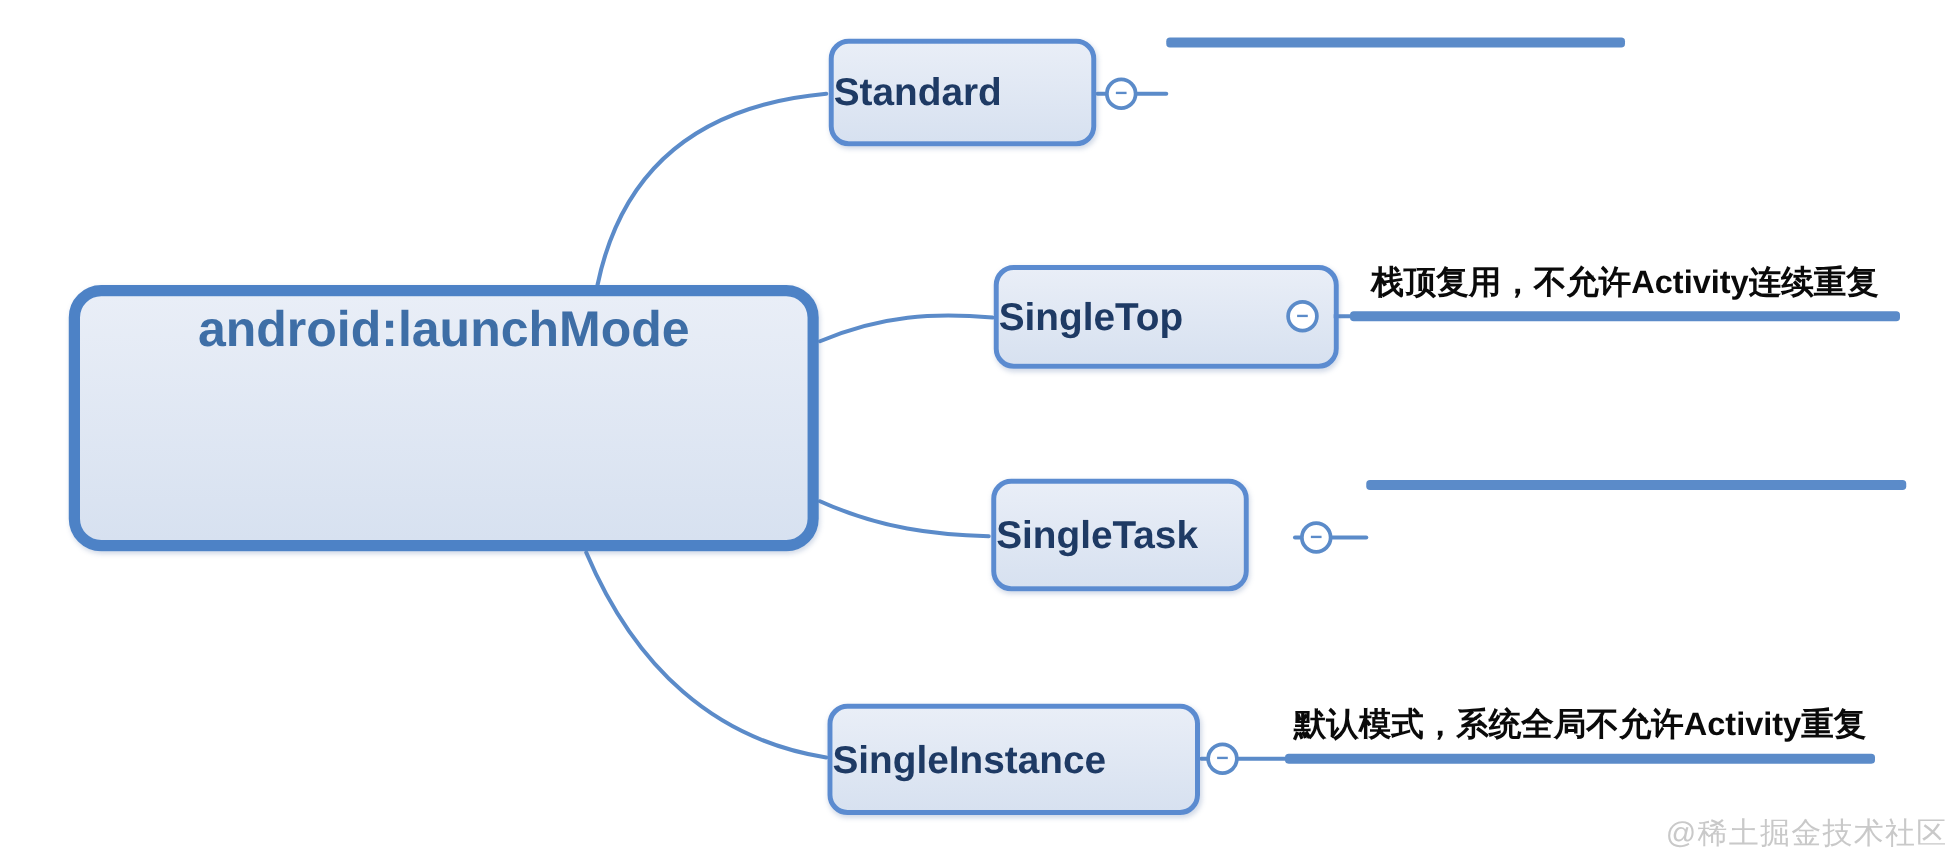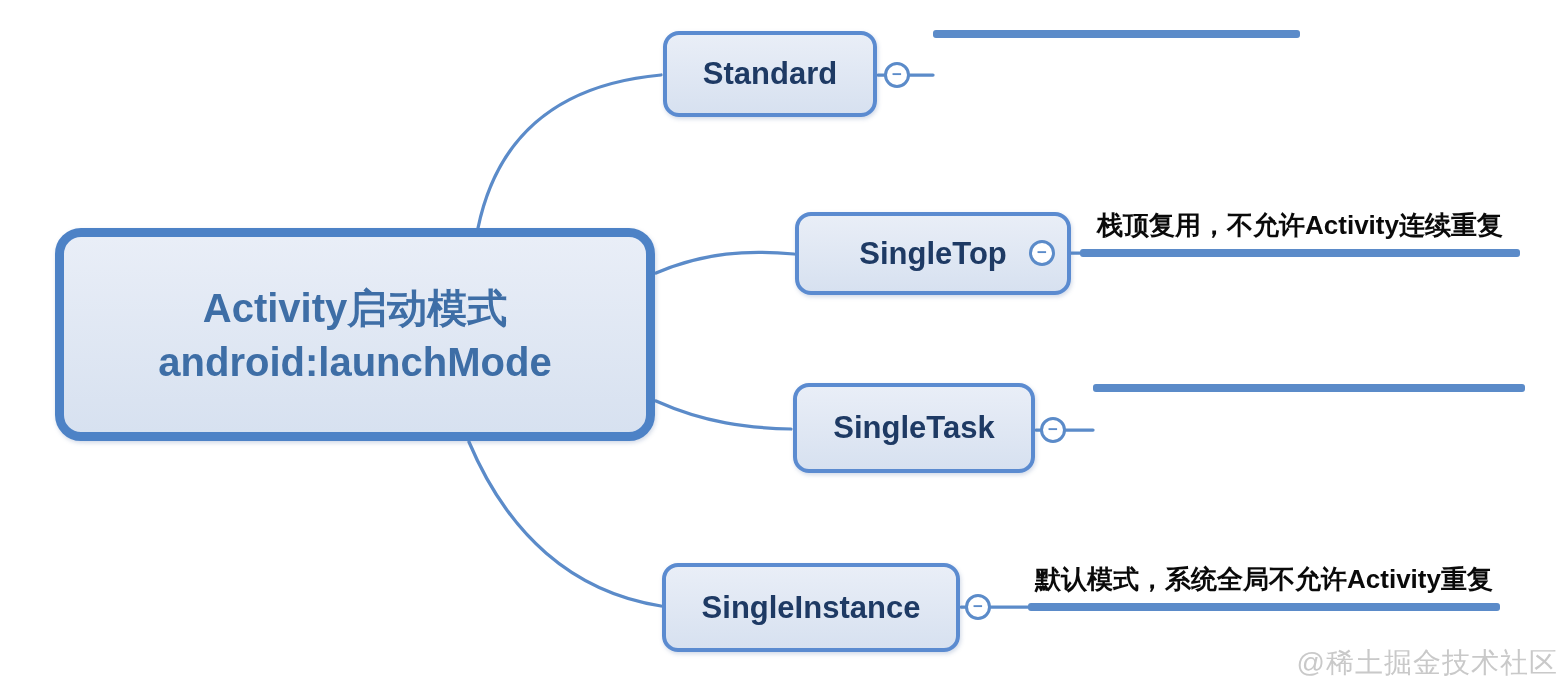--- a/index.html
+++ b/index.html
@@ -6,21 +6,21 @@
   .canvas{
     position:relative;
     width:1566px;height:688px;
     background:#ffffff;
     overflow:hidden;
     font-family:"Liberation Sans","DejaVu Sans",sans-serif;
   }
   svg.links{position:absolute;left:0;top:0;width:1566px;height:688px;}
   .node{
     position:absolute;
-    display:flex;align-items:center;justify-content:center;
+    display:flex;align-items:center;justify-content:flex-start;
     background:linear-gradient(180deg,#e9eef7 0%,#d7e1f0 100%);
     box-shadow:1px 2px 4px rgba(90,120,170,0.28);
     box-sizing:border-box;
   }
   .central{
     left:55px;top:228px;width:600px;height:213px;
     border:9px solid #4d82c6;border-radius:26px;
     flex-direction:column;
   }
   .central-line{
@@ -28,21 +28,21 @@
     line-height:54px;text-align:center;white-space:nowrap;
   }
   .branch{
     border:4px solid #5b8bd0;border-radius:16px;
   }
   .branch span{
     color:#1e3a64;font-size:31px;font-weight:700;white-space:nowrap;
   }
   .b0{left:663px;top:31px;width:214px;height:86px;}
   .b1{left:795px;top:212px;width:276px;height:83px;}
-  .b2{left:793px;top:383px;width:242px;height:90px;}
+  .b2{left:793px;top:383px;width:206px;height:90px;}
   .b3{left:662px;top:563px;width:298px;height:89px;}
   .toggle{
     position:absolute;width:26px;height:26px;border-radius:50%;
     background:#ffffff;border:3px solid #5b8bc9;box-sizing:border-box;
     display:flex;align-items:center;justify-content:center;
   }
   .toggle span{
     color:#5b8bc9;font-size:17px;font-weight:700;line-height:1;
     transform:translateY(-1px);
   }
@@ -59,21 +59,21 @@
   }
   .note-bar{
     width:100%;height:8px;background:#5b8bc9;border-radius:3px;
   }
   .n0{left:933px;top:30px;width:367px;}
   .n1{left:1080px;top:208px;width:440px;}
   .n2{left:1093px;top:384px;width:432px;}
   .n3{left:1028px;top:562px;width:472px;}
   .watermark{
     position:absolute;right:8px;bottom:6px;
-    color:#c9c9c9;font-size:28px;letter-spacing:1px;
+    color:#c9c9c9;font-size:24px;letter-spacing:1px;
   }
 </style>
 </head>
 <body>
 
 <div class="canvas">
 
   <svg class="links" viewBox="0 0 1566 688">
     <g fill="none" stroke="#5b8bc9" stroke-width="3.25" stroke-linecap="round">
       <path d="M 478 228 C 498 132 562 84 661 75"></path>
@@ -81,21 +81,20 @@
       <path d="M 656 401 C 705 423 748 428 791 429"></path>
       <path d="M 469 442 C 508 534 572 592 661 606"></path>
       <path d="M 878 75 H 933"></path>
       <path d="M 1028 253 H 1080"></path>
       <path d="M 1036 430 H 1093"></path>
       <path d="M 961 607 H 1028"></path>
     </g>
   </svg>
 
   <div class="node central">
-    <div class="central-line">Activity启动模式</div>
     <div class="central-line">android:launchMode</div>
   </div>
 
   <div class="node branch b0">
     <span>Standard</span>
   </div>
   <div class="node branch b1">
     <span>SingleTop</span>
   </div>
   <div class="node branch b2">

